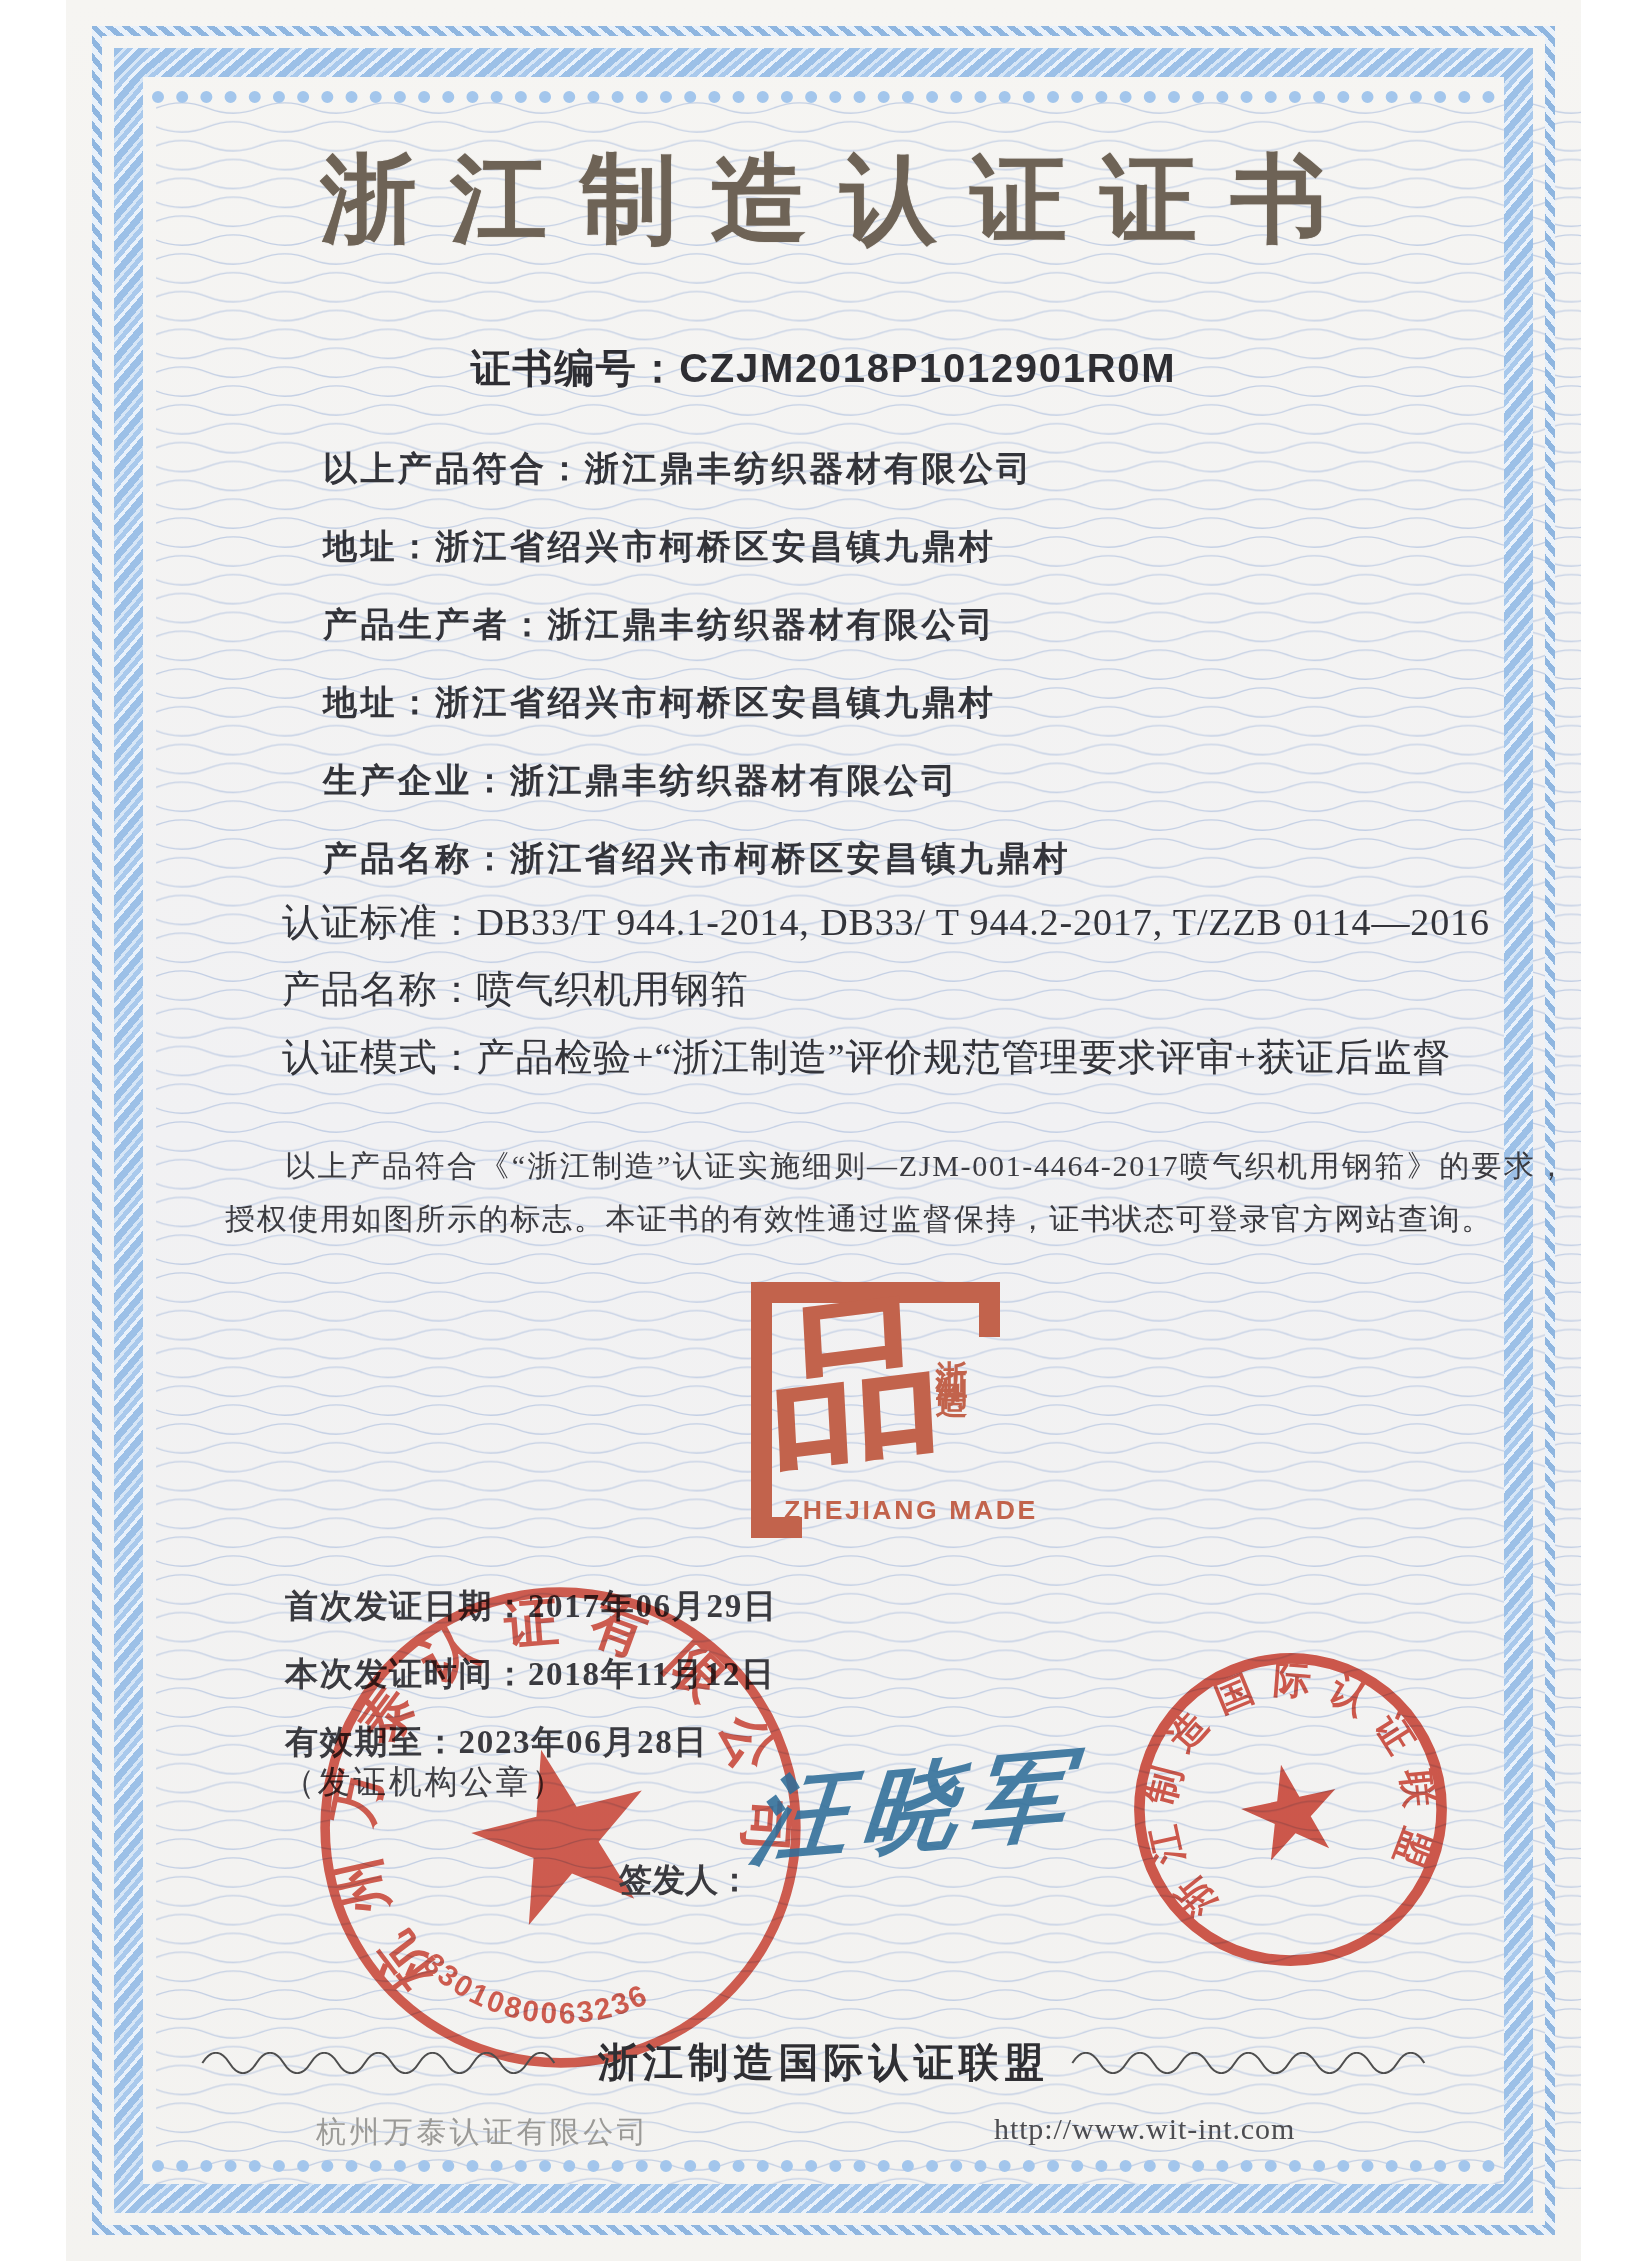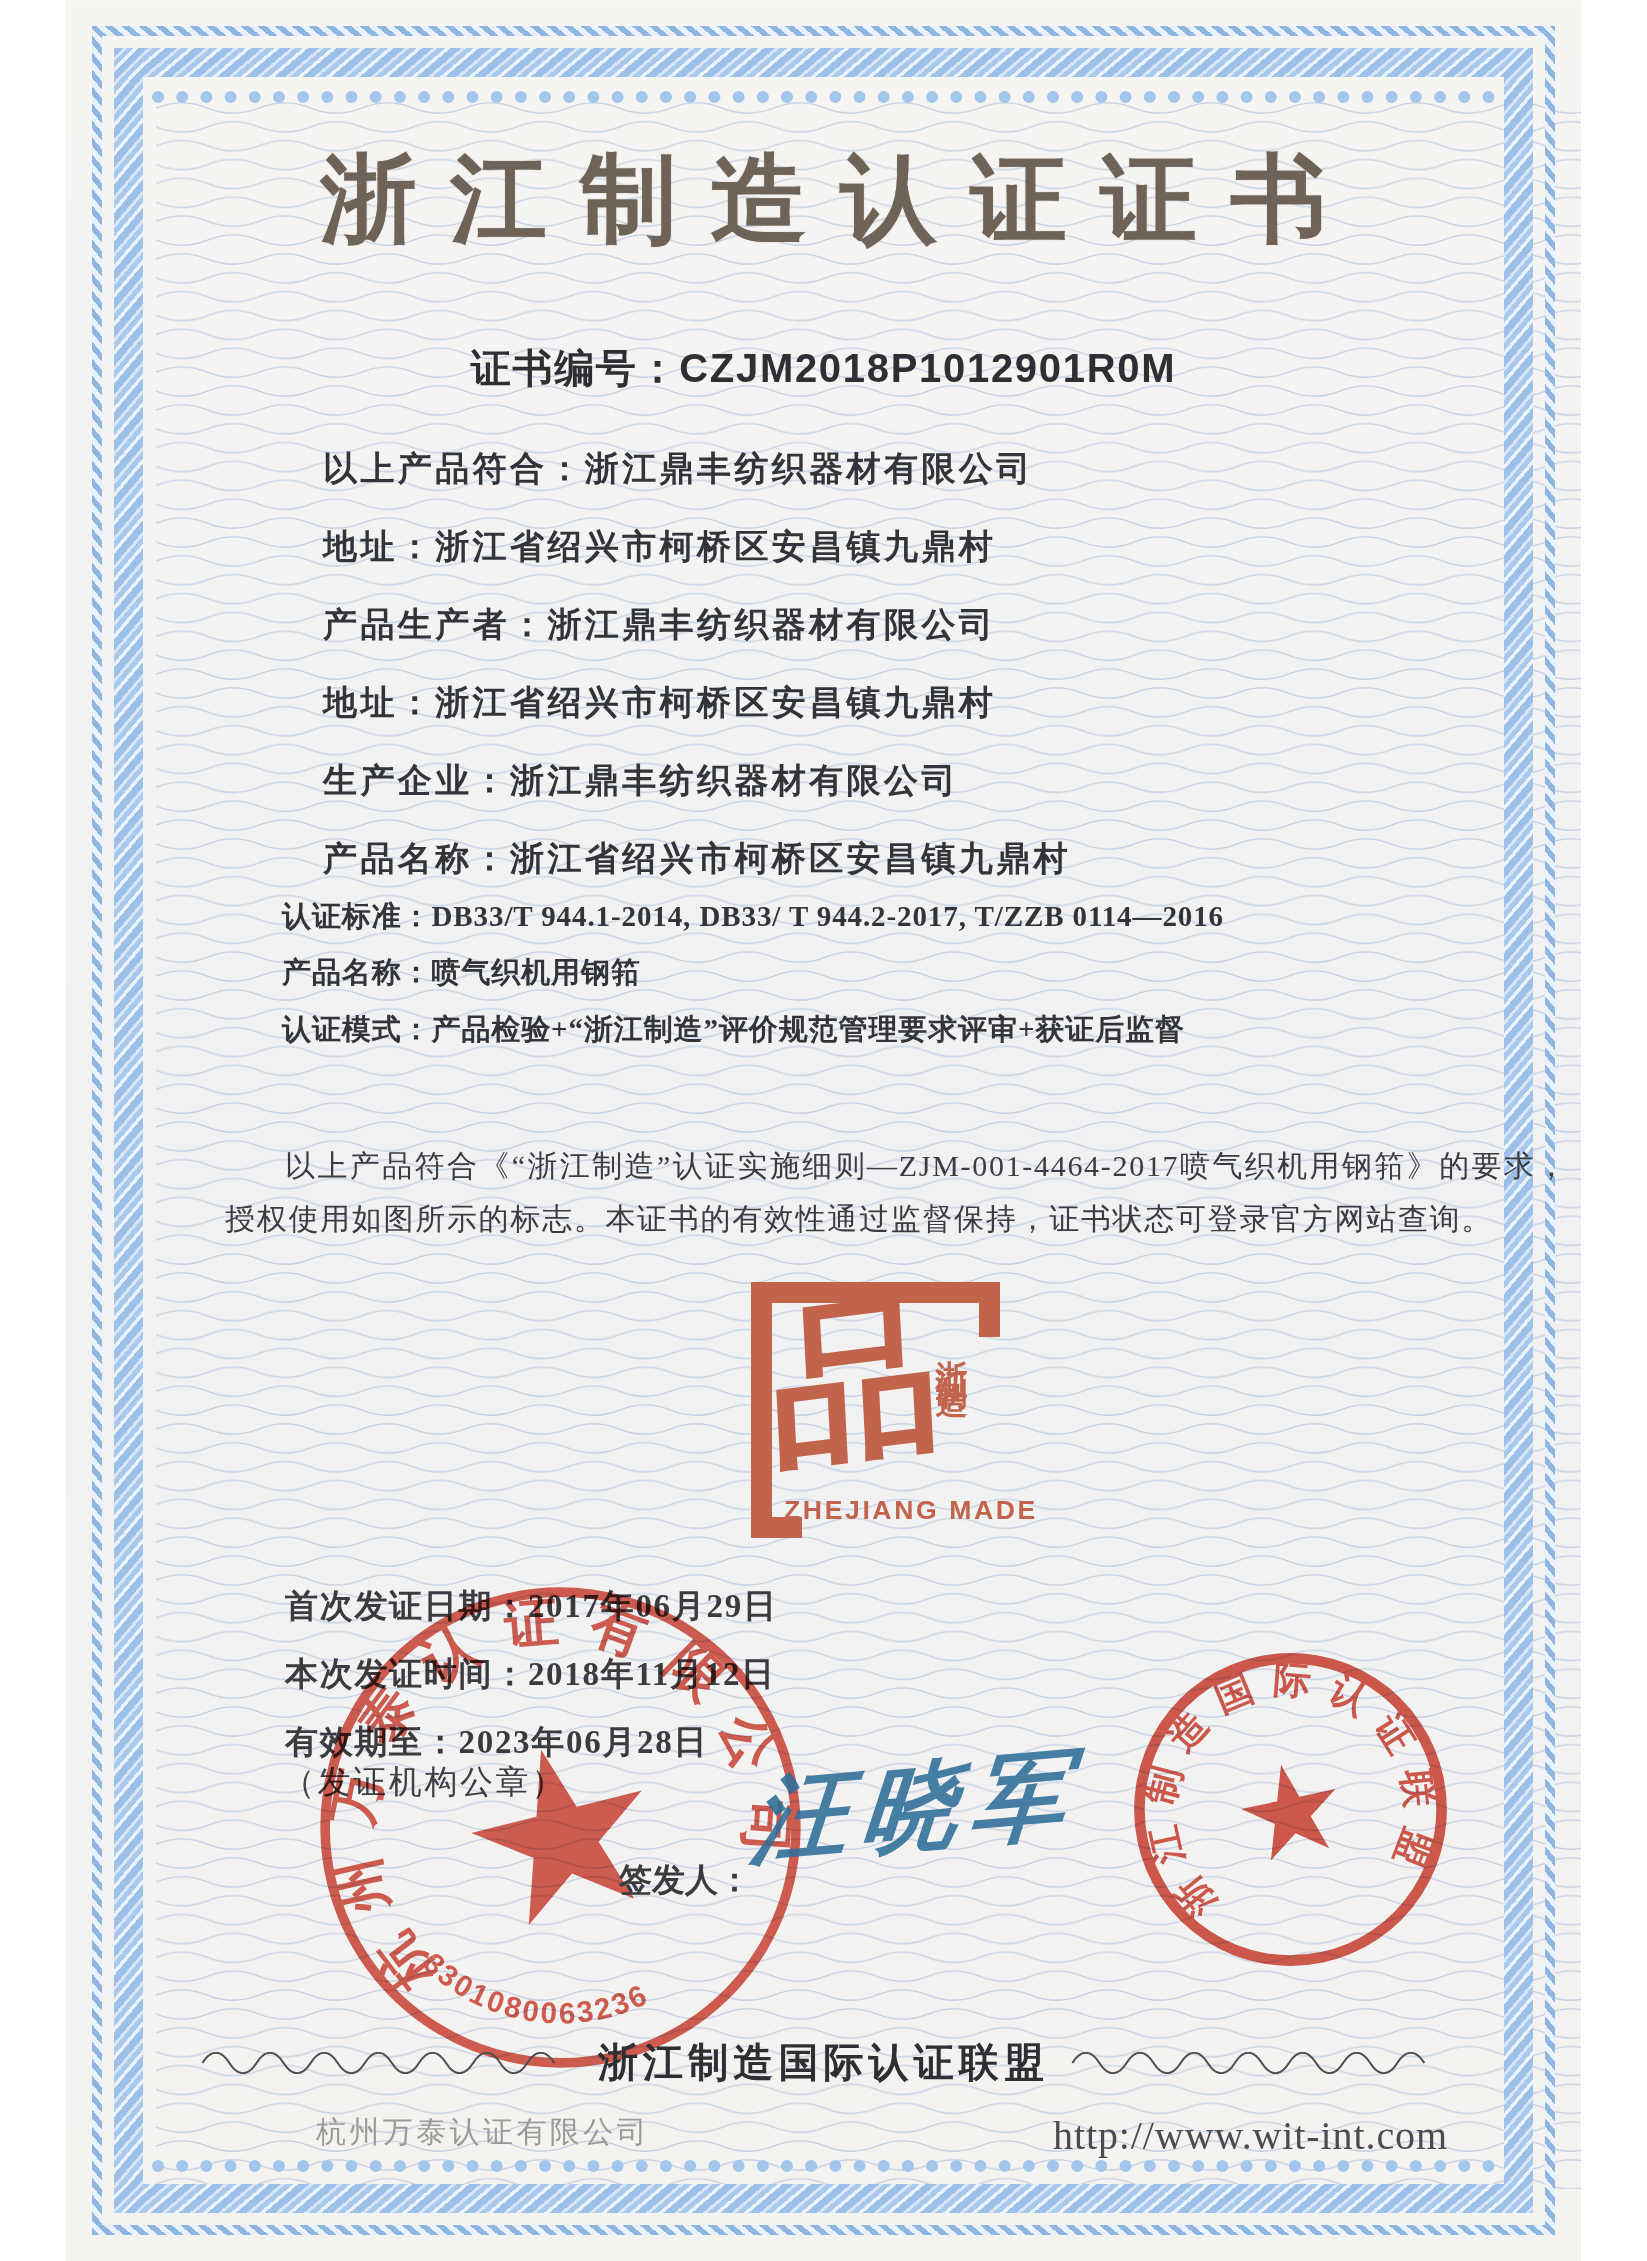--- a/index.html
+++ b/index.html
@@ -28,21 +28,21 @@
     color:#6e6356; text-shadow:0 0 0.9px rgba(80,70,55,.6);
   }
   .certno {
     position:absolute; top:341px; left:0; width:100%;
     text-align:center; font-size:40px; font-weight:700; color:#2e2e33;
     font-family:Liberation Sans, sans-serif; letter-spacing:1.7px;
   }
   .parties { position:absolute; left:257px; top:446px; }
   .parties p { margin:0 0 32px 0; font-size:34px; font-weight:700; letter-spacing:3.4px; color:#33343a; }
   .specs { position:absolute; left:216px; top:897px; }
-  .specs p { margin:0 0 16.3px 0; font-size:29px; font-weight:700; letter-spacing:0.9px; color:#33343a; }
+  .specs p { margin:0 0 16.3px 0; font-size:38px; font-weight:400; letter-spacing:0.9px; color:#33343a; }
   .statement {
     position:absolute; left:159px; top:1139px; width:1343px; margin:0;
     font-size:30px; line-height:1.78; text-indent:2em; letter-spacing:1.7px;
     color:#3b3b40; text-align:justify;
   }
 
   
   .logo { position:absolute; left:685px; top:1282px; width:249px; height:256px; }
   .logo .bar { position:absolute; background:#c2634c; }
   .bar-top    { left:0; top:0; width:100%; height:20.6px; }
@@ -81,21 +81,21 @@
 
   .footer-band {
     position:absolute; top:2035px; left:0; width:100%;
     display:flex; align-items:center; justify-content:center; gap:20.6px;
   }
   .footer-band .alliance {
     font-size:40px; font-weight:700; letter-spacing:5.1px; color:#2f2f33; white-space:nowrap;
   }
   .bottom-row { position:absolute; top:2112px; left:0; width:100%; }
   .org-name { position:absolute; left:250px; font-size:30px; letter-spacing:3.4px; color:#9b9a97; }
-  .website  { position:absolute; left:987px; font-size:40px; letter-spacing:0.9px; color:#4c4c50; }
+  .website  { position:absolute; left:928px; font-size:30px; letter-spacing:0.9px; color:#4c4c50; }
 </style>
 </head>
 <body>
 
 <div class="certificate">
 
   <svg class="waves" xmlns="http://www.w3.org/2000/svg" viewBox="0 0 1710 2440" width="1467" height="2093">
     <defs>
       <pattern id="wavepat" width="120" height="44" patternUnits="userSpaceOnUse">
         <path d="M0 14 Q30 2 60 14 T120 14" fill="none" stroke="#b3c2de" stroke-width="1.6" opacity="0.75"></path>

